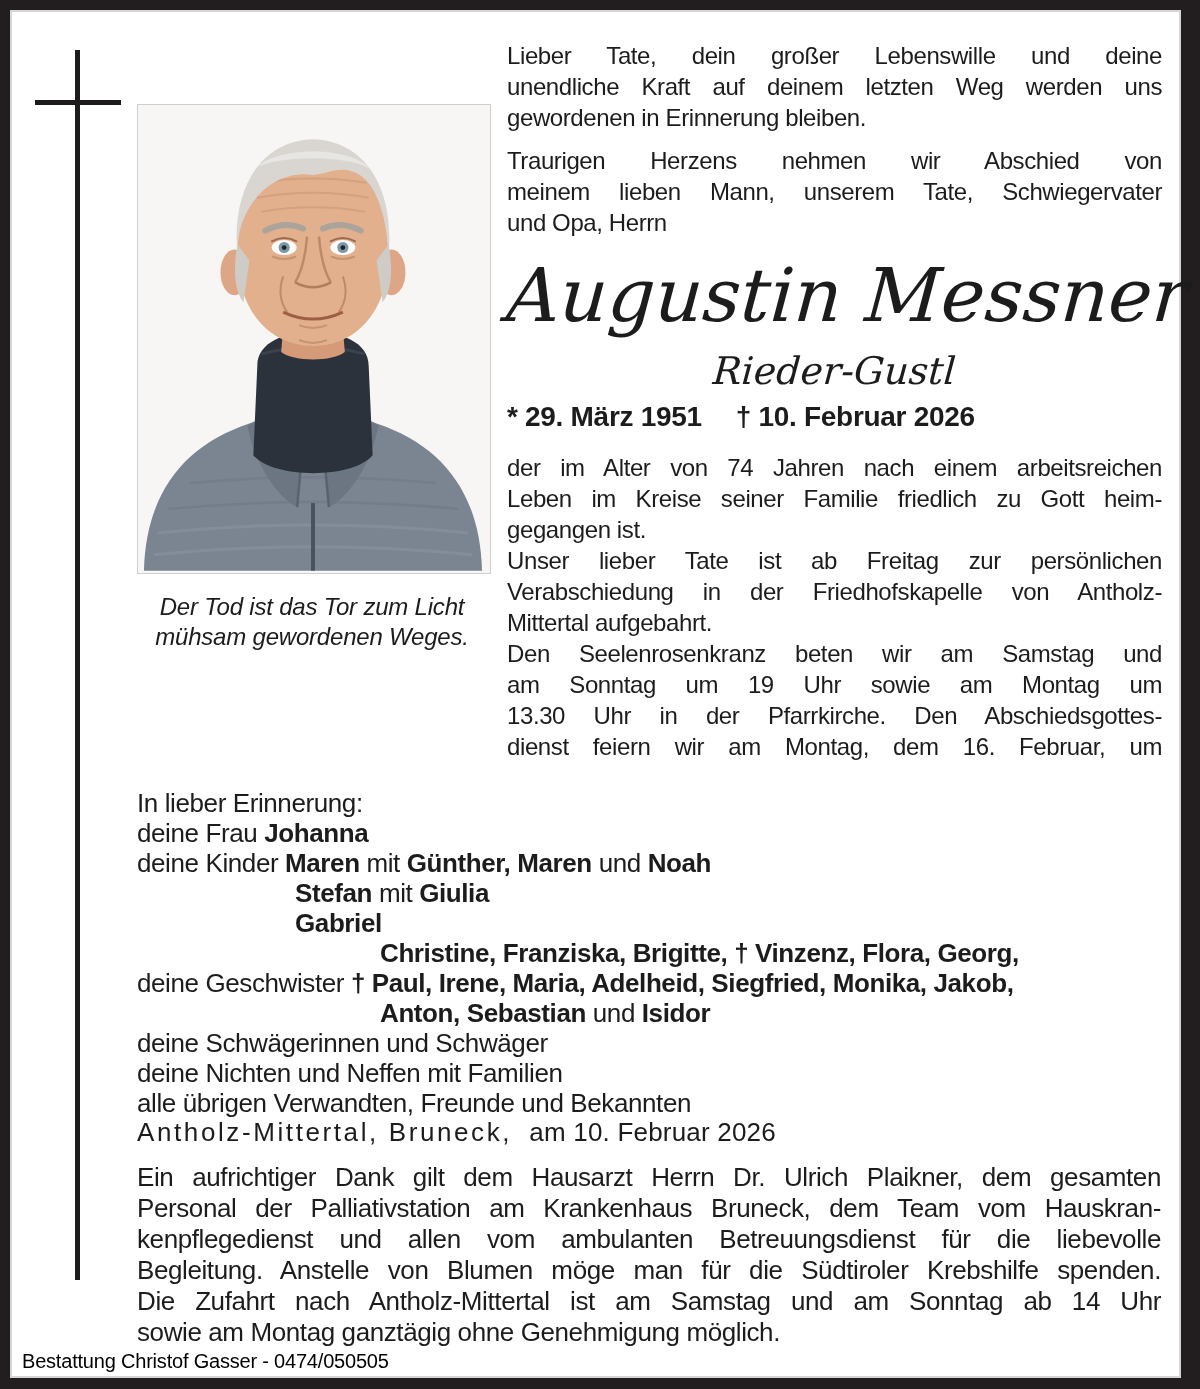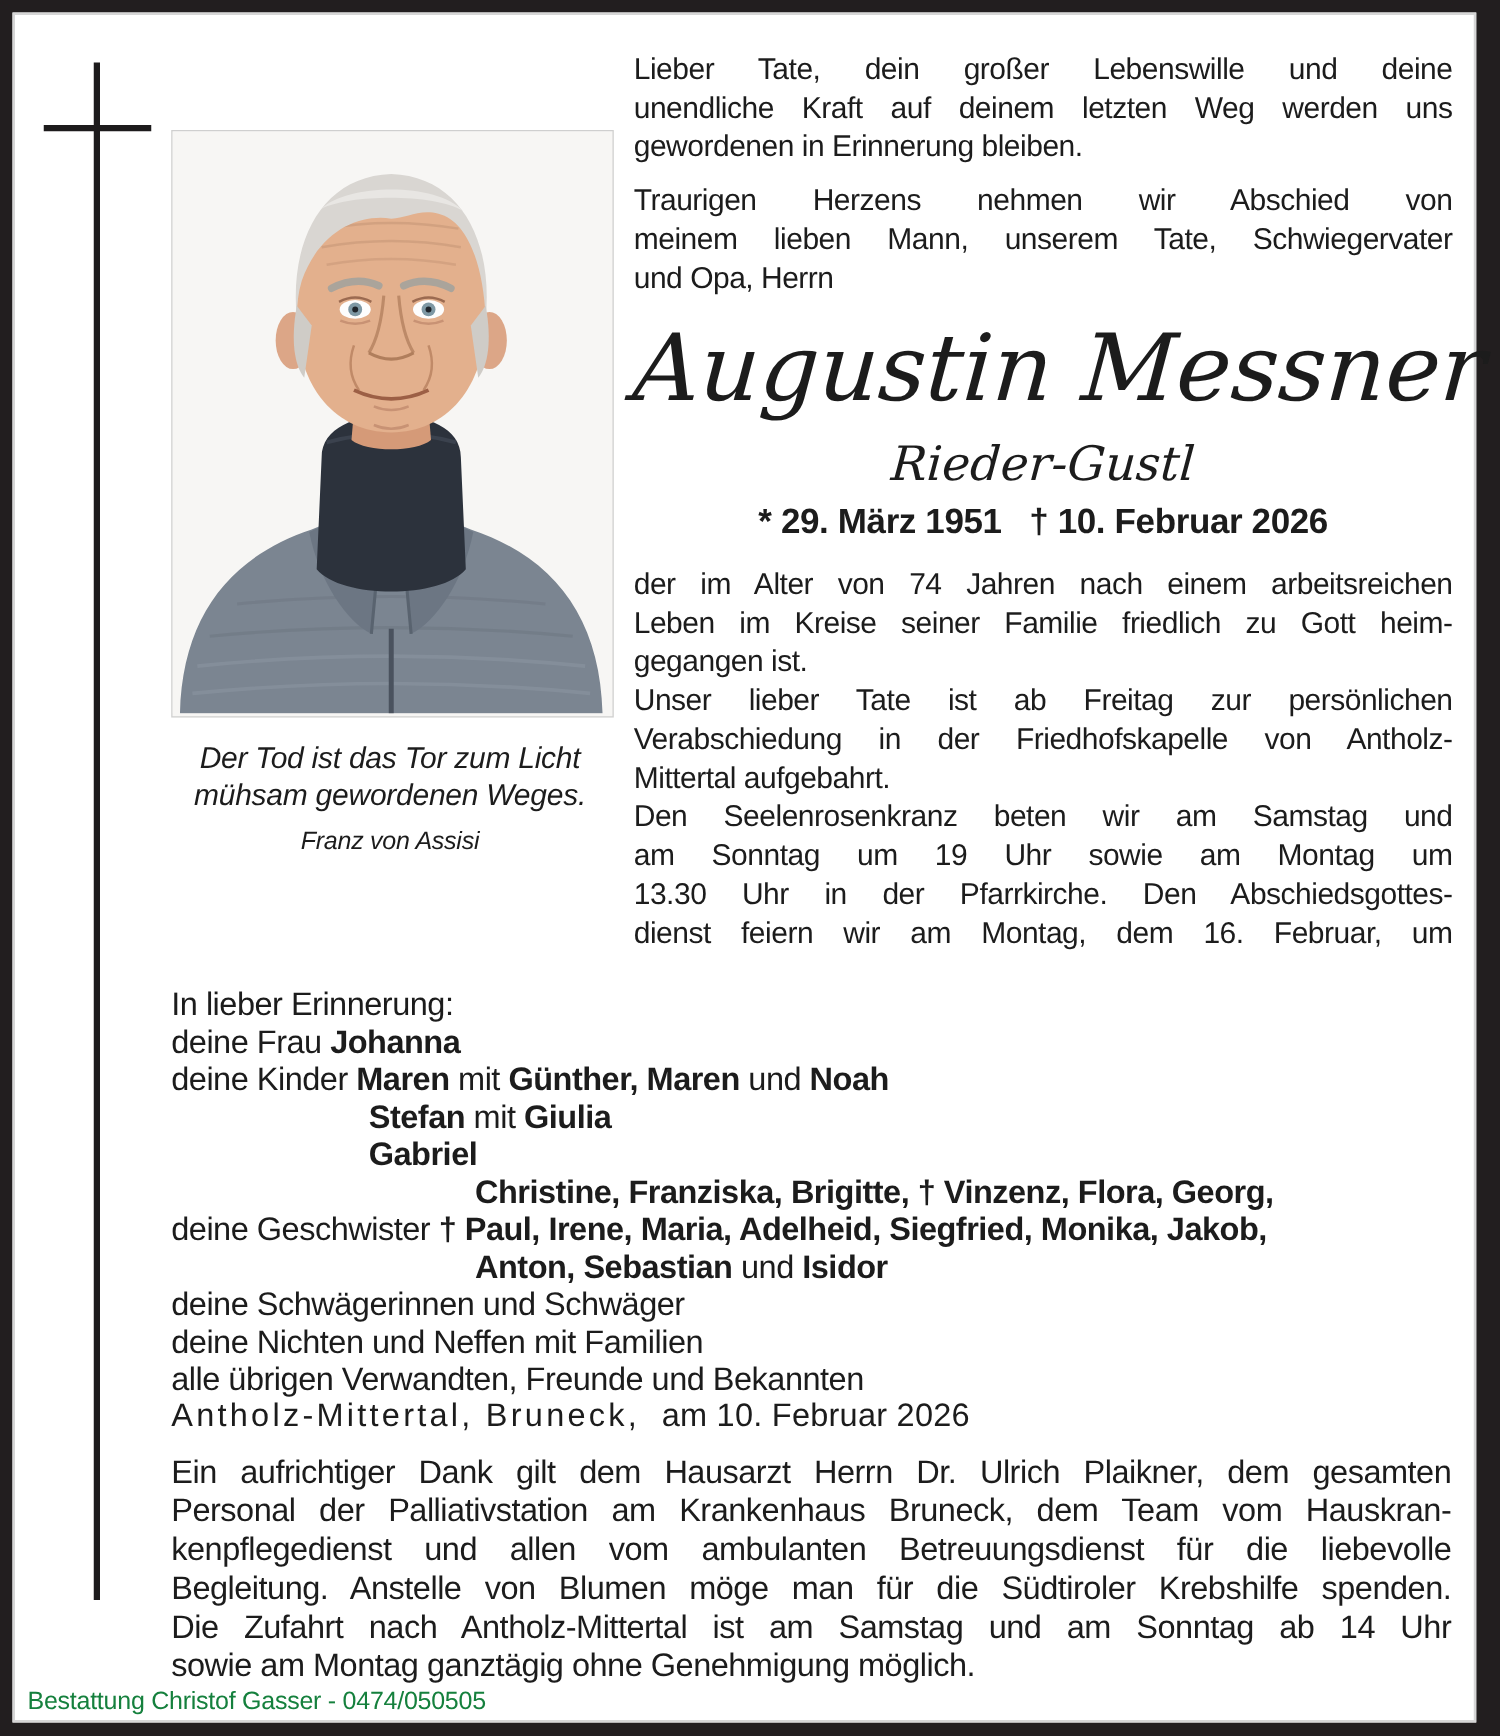--- a/index.html
+++ b/index.html
@@ -45,21 +45,21 @@
     font-style: italic; font-size: 74px; line-height: 100px;
     transform: skewX(-4deg); white-space: nowrap;
   }
   .nickname-block {
     top: 308px; text-align: center;
     font-family: "DejaVu Serif", "Liberation Serif", serif;
     font-style: italic; font-size: 38px; line-height: 46px;
     transform: skewX(-4deg);
   }
   .dates-block {
-    top: 360px; display: flex; justify-content: center; gap: 22px;
+    top: 360px; display: flex; gap: 34px;
     font-weight: bold; font-size: 28px; line-height: 34px; letter-spacing: -0.3px;
   }
   .p3 { top: 412px; }
   .p4 { top: 505px; }
   .p5 { top: 598px; }
   
   .family {
     position: absolute; left: 125px; top: 776px; width: 1035px;
     font-size: 26px; line-height: 30px; letter-spacing: -0.4px;
   }
@@ -76,21 +76,21 @@
   .dateline .place { letter-spacing: 2.6px; }
   .dateline .date { letter-spacing: 0.2px; margin-left: 10px; }
   
   .thanks {
     position: absolute; left: 125px; top: 1150px; width: 1024px;
     font-size: 26px; line-height: 31px; letter-spacing: -0.4px;
   }
   
   .footer {
     position: absolute; left: 10px; top: 1338px;
-    font-size: 20px; letter-spacing: -0.2px; color: #15803d;
+    font-size: 20px; letter-spacing: -0.2px; color: #000000;
   }
 </style>
 </head>
 <body>
 
 <div class="stage">
   <div class="card">
 
     <div class="cross-v"></div>
     <div class="cross-h"></div>
@@ -169,21 +169,20 @@
           <path d="M252,140 C257,168 254,188 246,198 L240,156 Z" fill="#cfccc7"></path>
         </g>
       </svg>
     </div>
 
     <div class="quote">
       <div>
           <div class="tline">Der Tod ist das Tor zum Licht</div>
           <div class="tline-last">mühsam gewordenen Weges.</div>
         </div>
-      <div class="quote-attrib">Franz von Assisi</div>
     </div>
 
     <div class="right-col">
       <div class="rc-abs para p1">
           <div class="tline">Lieber Tate, dein großer Lebenswille und deine</div>
           <div class="tline">unendliche Kraft auf deinem letzten Weg werden uns</div>
           <div class="tline-last">gewordenen in Erinnerung bleiben.</div>
         </div>
       <div class="rc-abs para p2">
           <div class="tline">Traurigen Herzens nehmen wir Abschied von</div>

